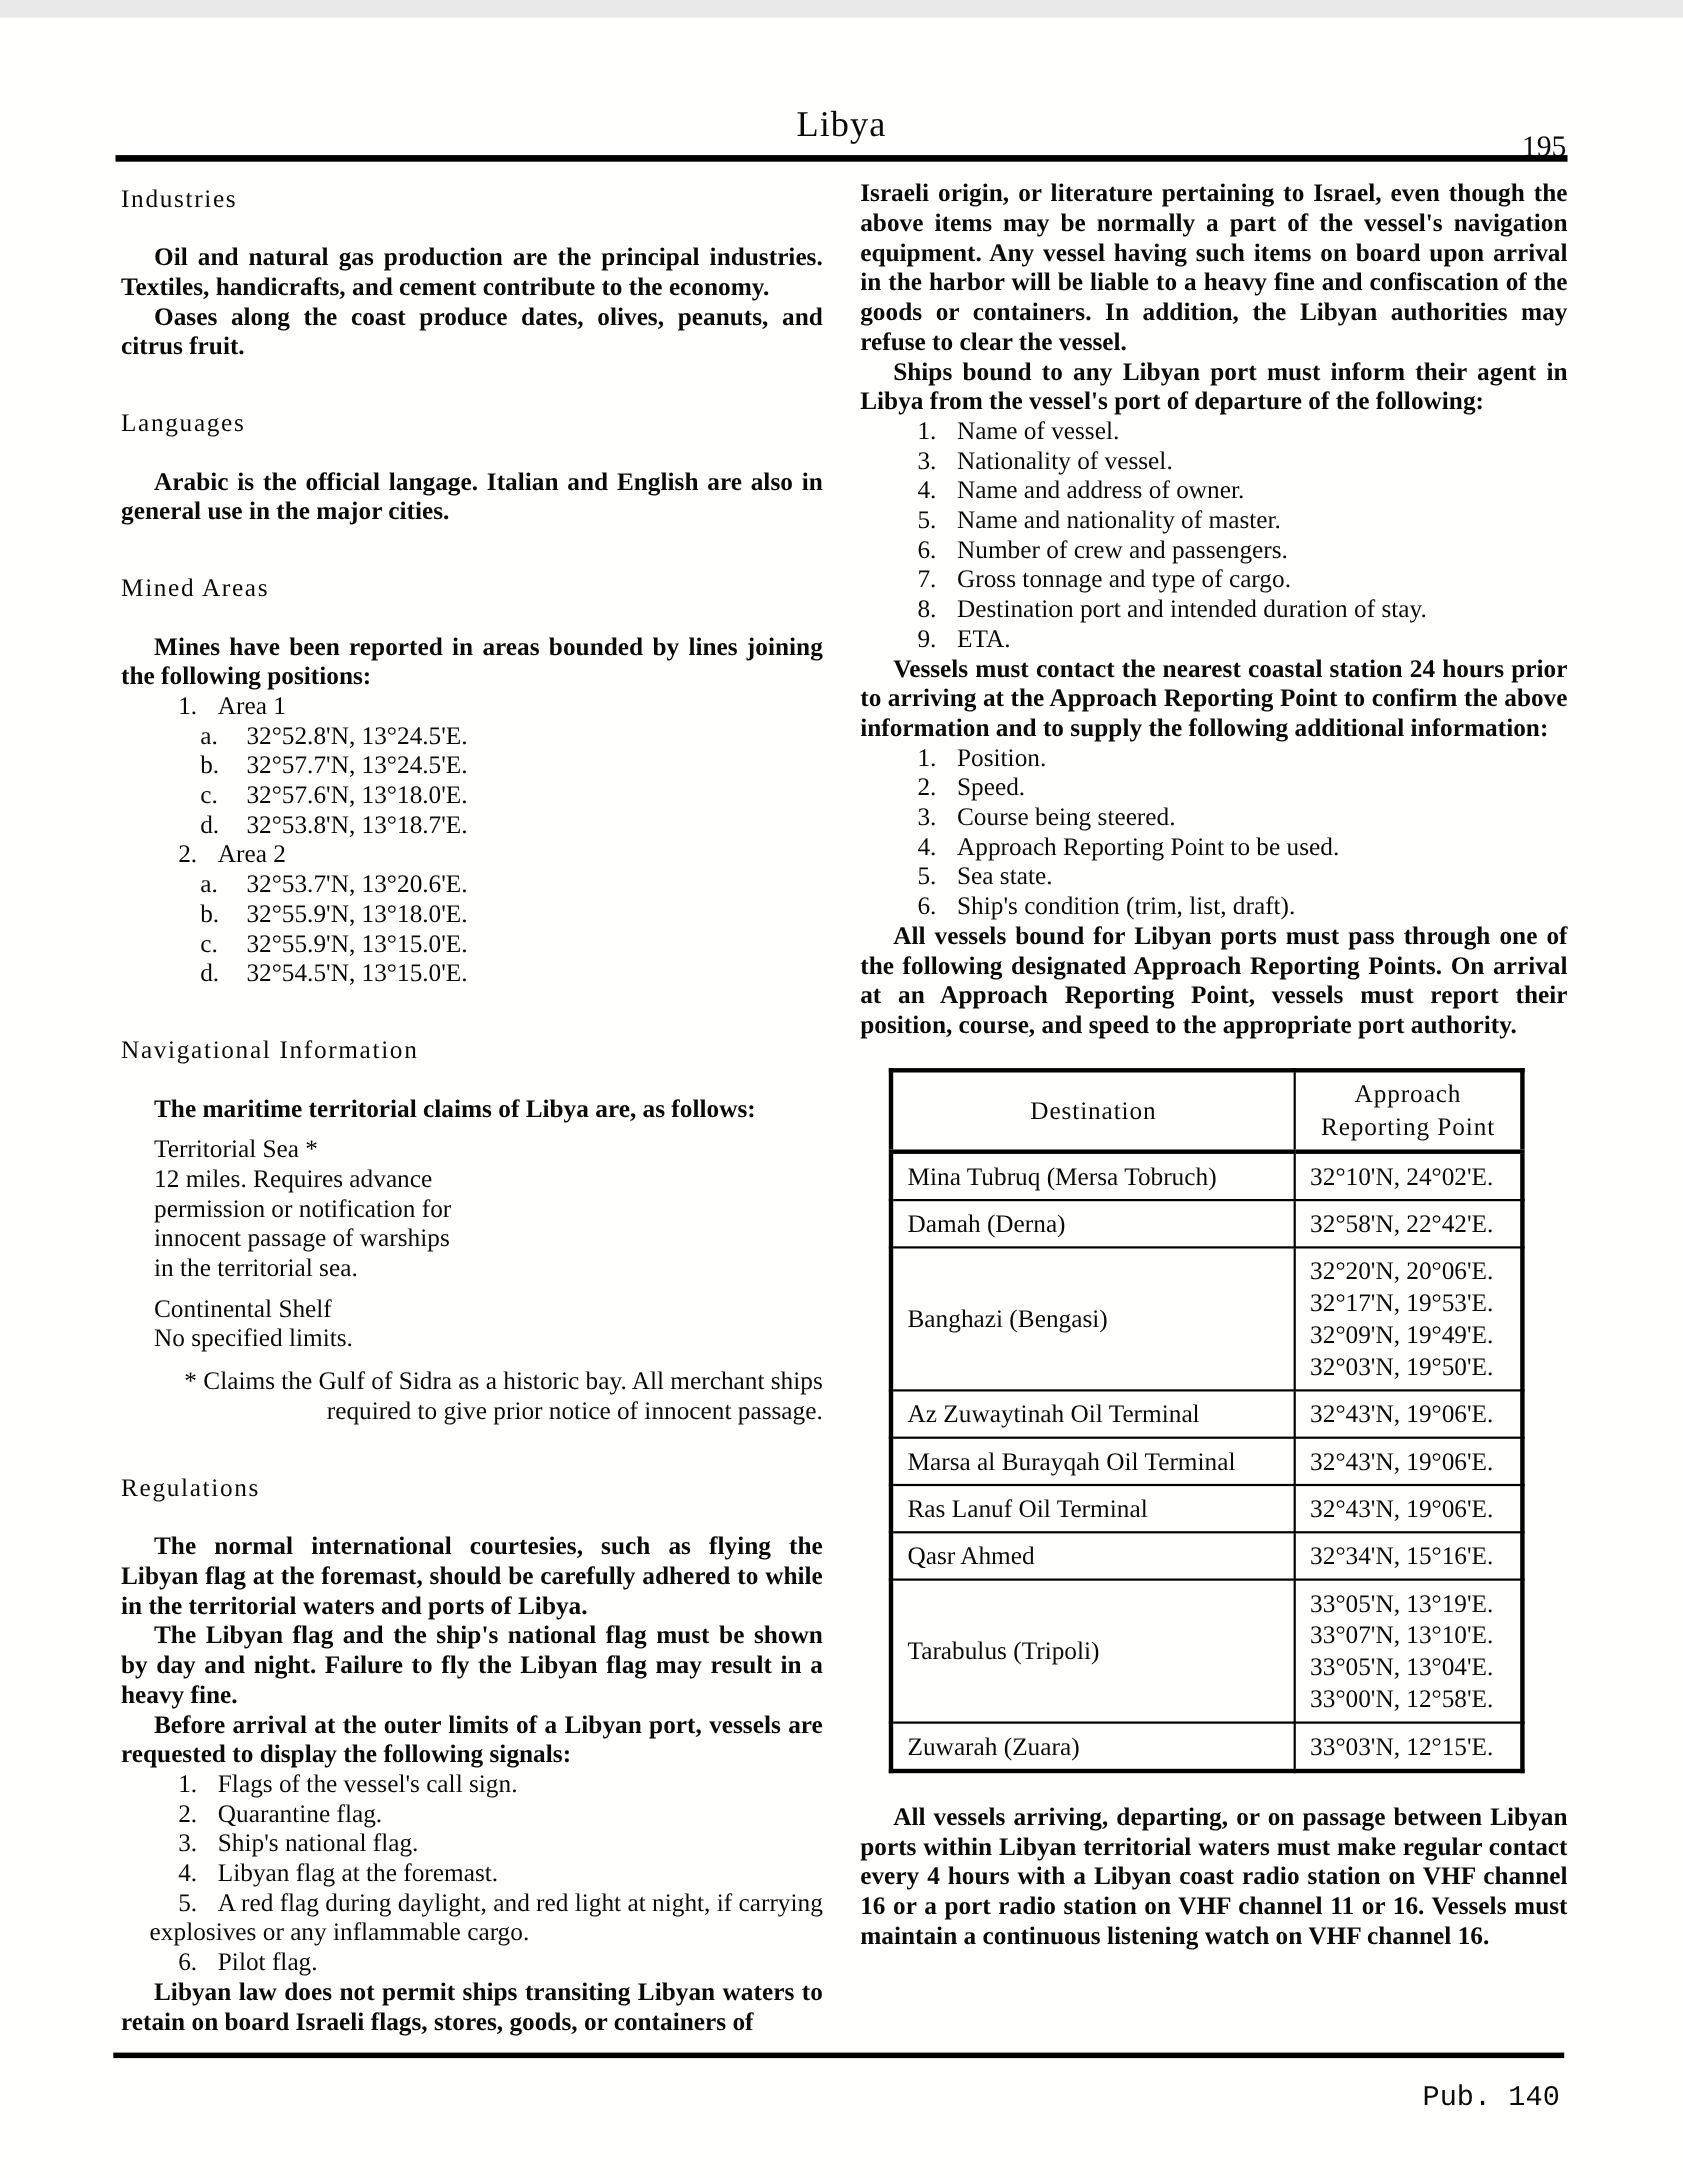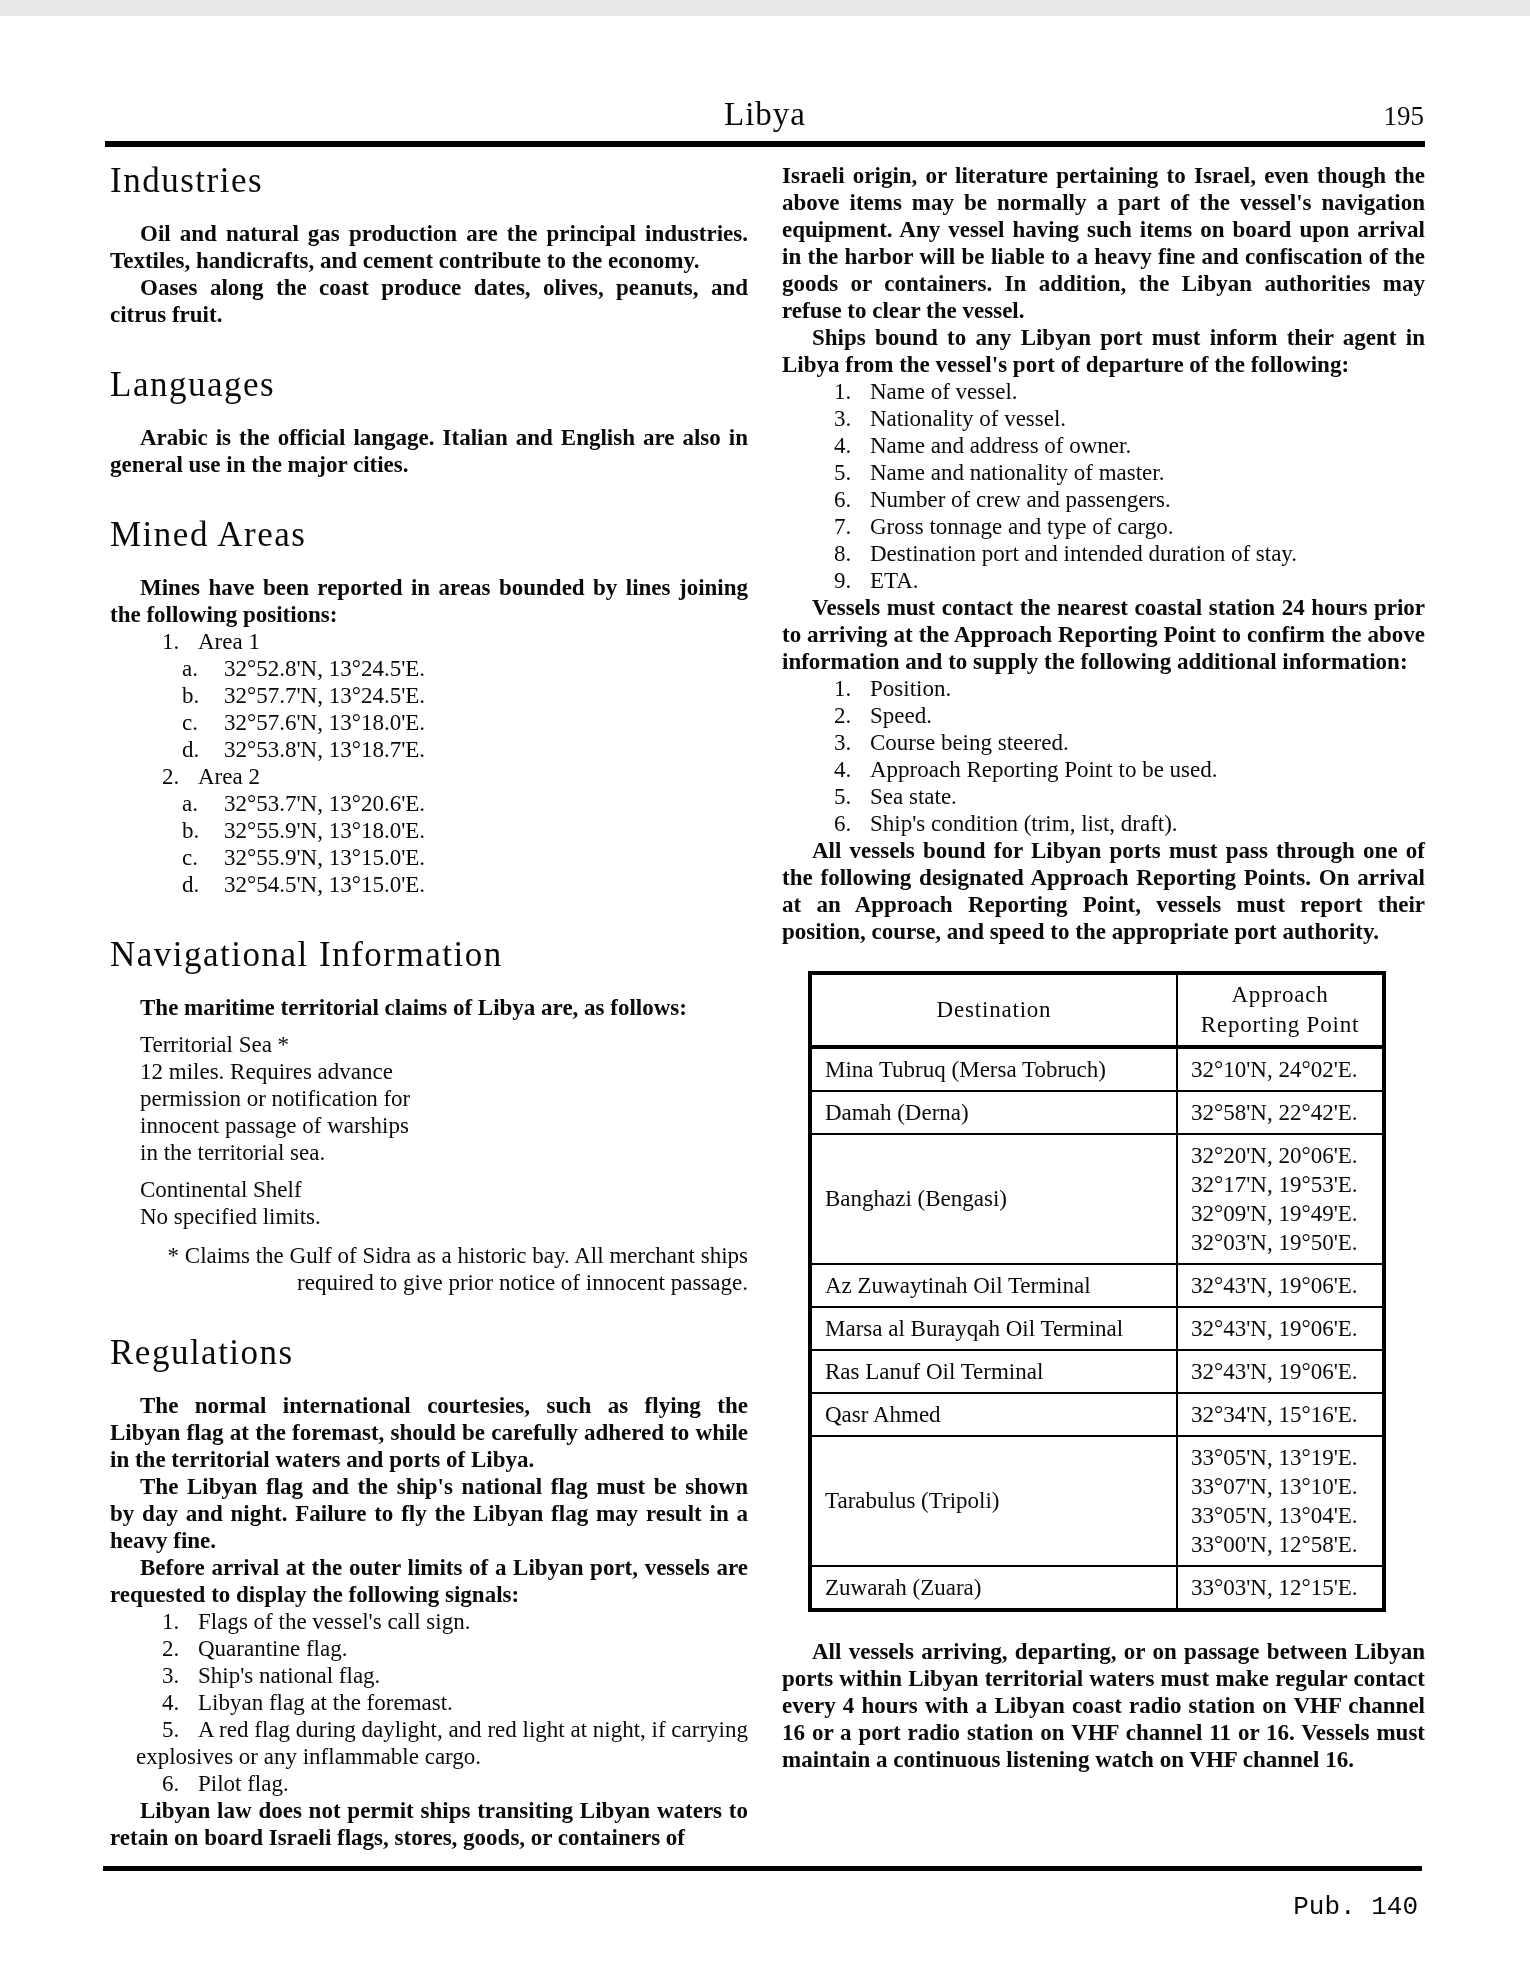--- a/index.html
+++ b/index.html
@@ -7,30 +7,30 @@
     position:relative;
     width:1530px;height:1980px;
     margin:16px auto;
     background:#fffffe;
     font-family:"Liberation Serif","DejaVu Serif",serif;
     font-size:23px;line-height:27px;color:#0a0a0a;
     overflow:hidden;
   }
   .title{position:absolute;top:80px;left:0;width:100%;text-align:center;
     font-size:33px;line-height:36px;letter-spacing:1px;}
-  .pagenum{position:absolute;top:85px;right:106px;font-size:27px;line-height:30px;}
+  .pagenum{position:absolute;top:102px;right:106px;font-size:27px;line-height:30px;}
   .rule-top{position:absolute;top:125px;left:105px;width:1320px;height:6px;background:#000;}
   .rule-bottom{position:absolute;top:1850px;left:103px;width:1319px;height:5px;background:#000;}
   .pub{position:absolute;top:1876px;right:112px;font-size:26px;line-height:30px;font-family:Liberation Mono, monospace;}
 
   .columns{position:absolute;top:146px;left:110px;display:flex;gap:34px;}
   .col-left{width:638px;}
   .col-right{width:643px;}
 
-  h2{font-size:35px;font-weight:normal;letter-spacing:1.5px;line-height:34px;
+  h2{font-size:23px;font-weight:normal;letter-spacing:1.5px;line-height:34px;
      margin:40px 0 22px 0;}
   .col-left h2.first{margin-top:2px;}
 
   p.para{margin:0;text-align:justify;text-indent:30px;font-weight:bold;}
   p.cont{text-indent:0;}
 
   .li{margin-left:26px;text-indent:26px;text-align:justify;}
   .li .n{display:inline-block;width:36px;text-indent:0;}
   .li2{margin-left:26px;text-indent:46px;}
   .li2 .n{display:inline-block;width:42px;text-indent:0;}

